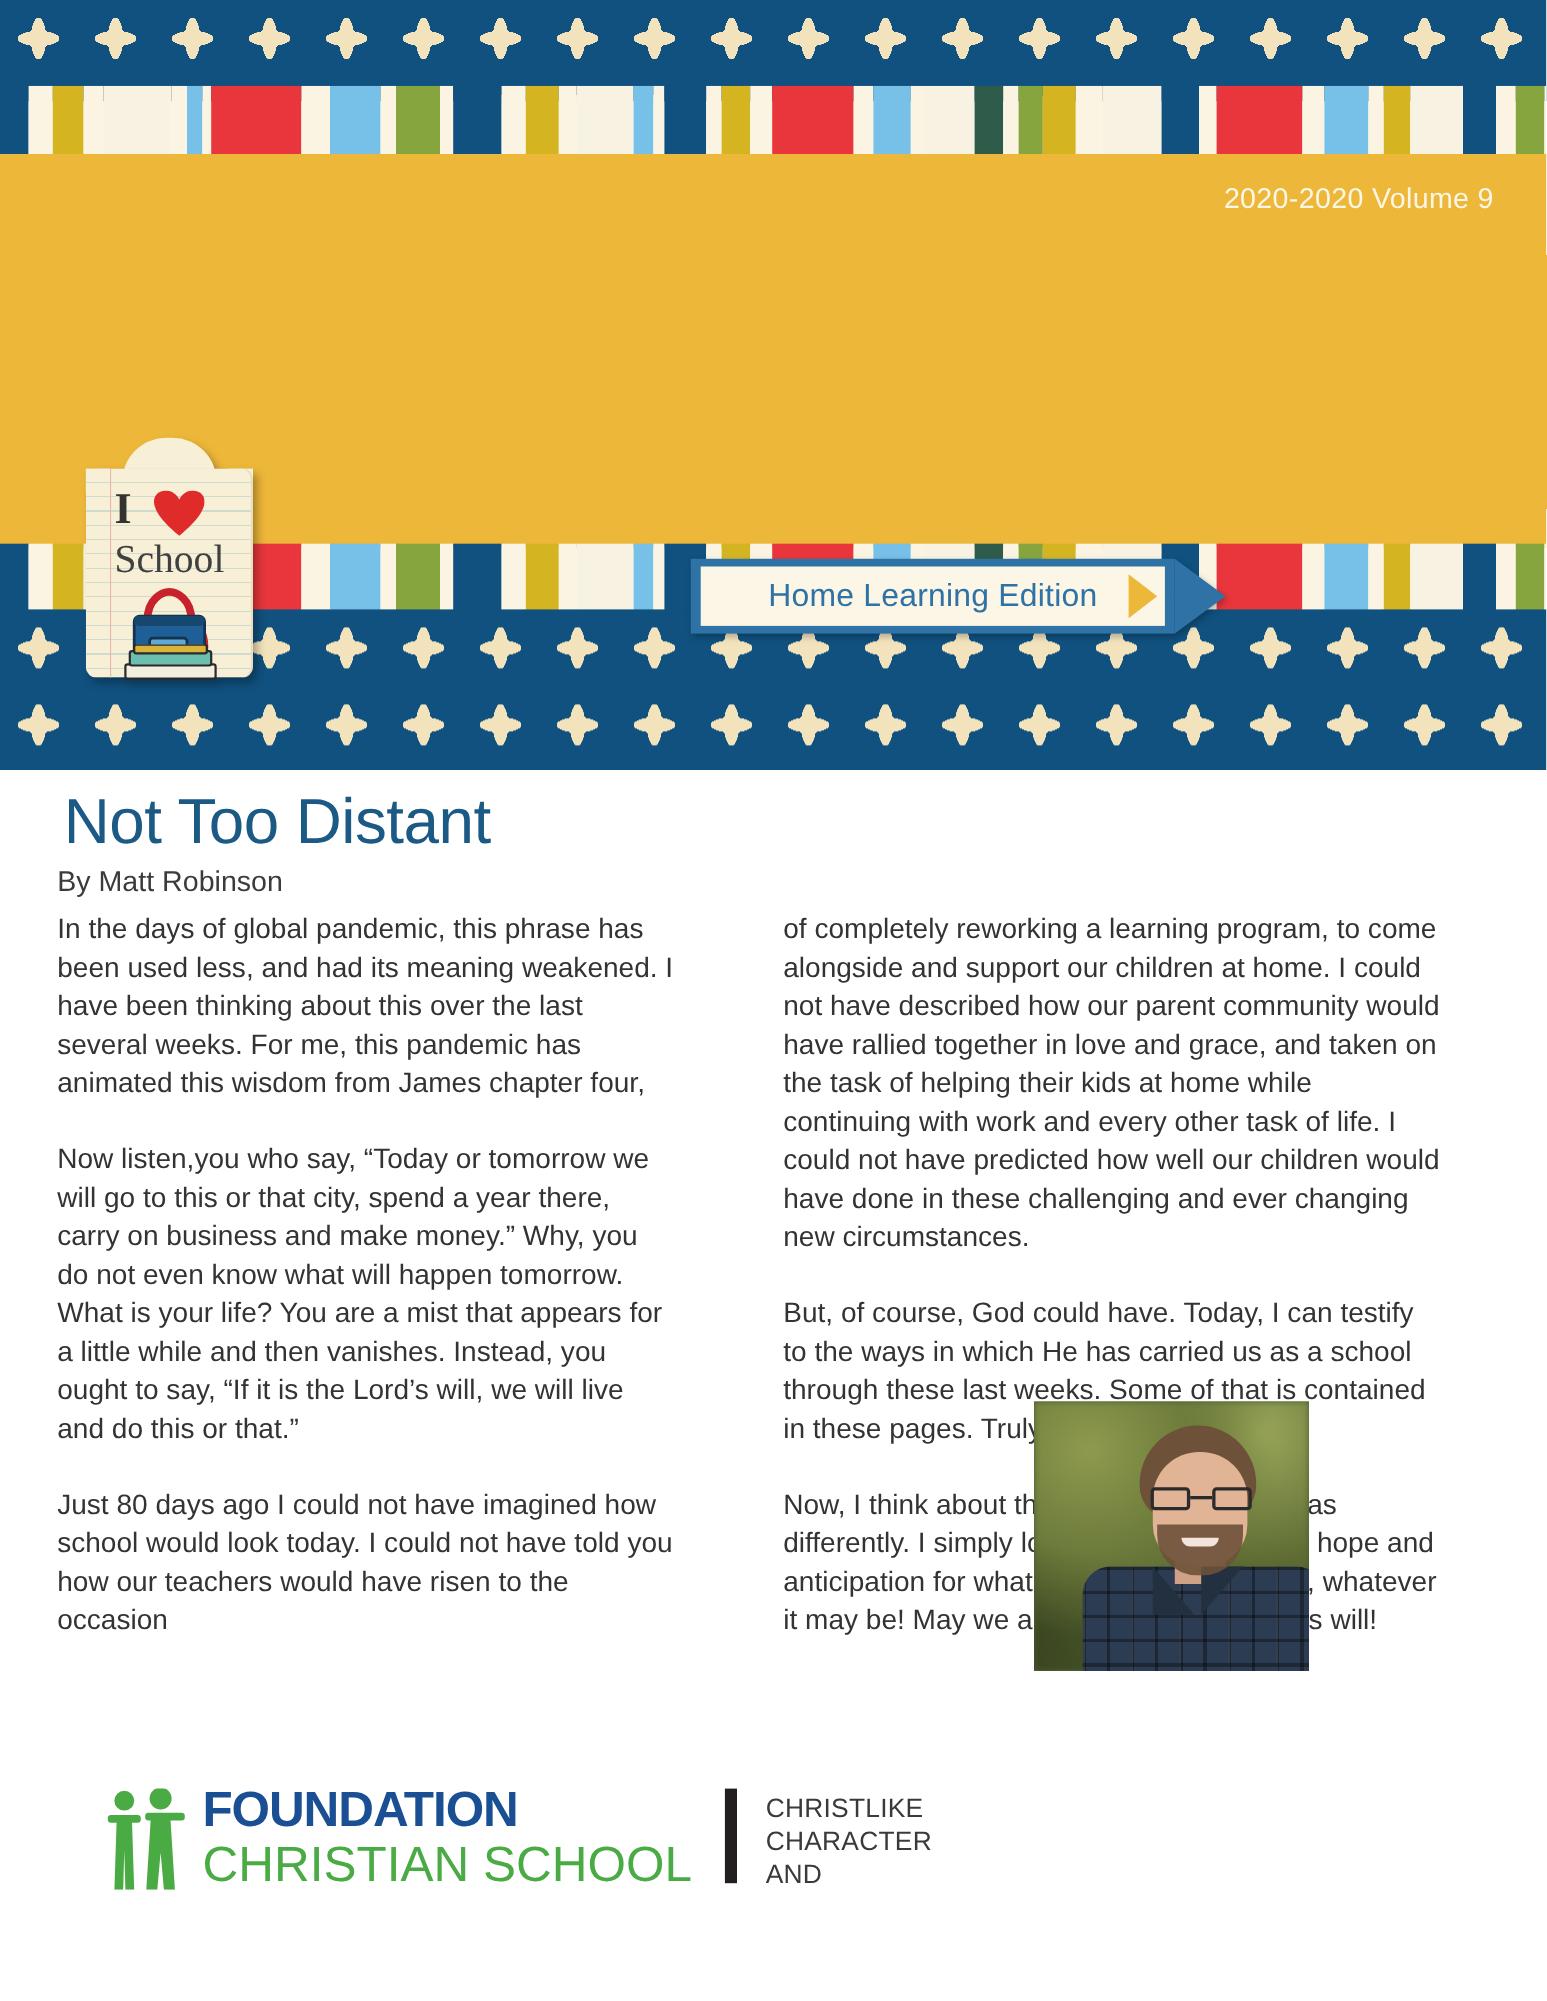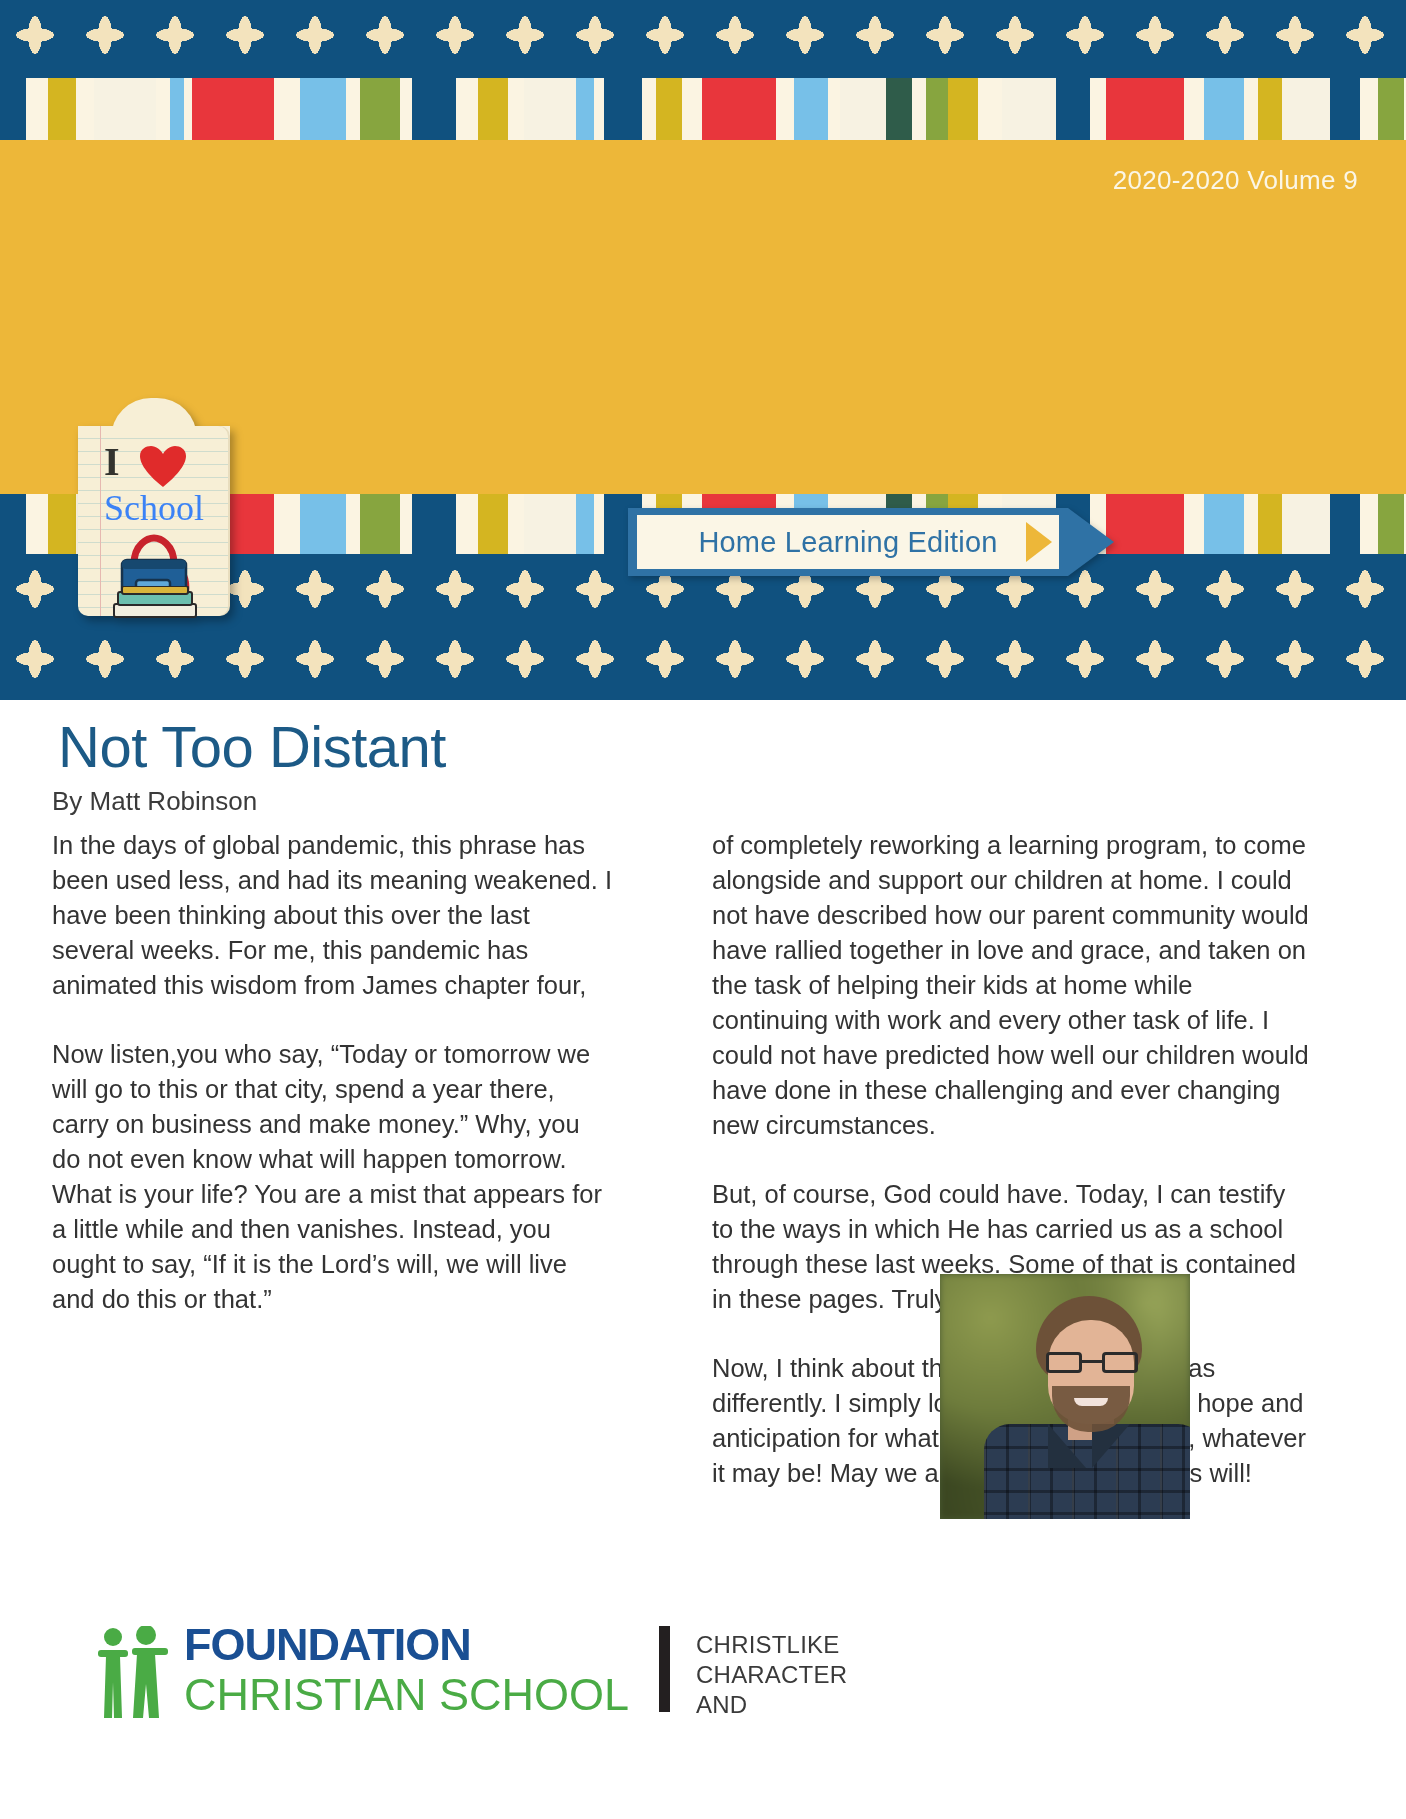--- a/index.html
+++ b/index.html
@@ -180,21 +180,21 @@
     top: 48px; left: 62px;
     width: 46px; height: 42px;
   }
   .badge-school {
     position: absolute;
     top: 92px;
     width: 152px;
     text-align: center;
     font-family: "Liberation Serif", serif;
     font-size: 36px;
-    color: #3b82f6;
+    color: #404040;
     line-height: 1;
   }
   .backpack {
     position: absolute;
     top: 136px; left: 30px;
     width: 92px; height: 78px;
   }
   .books {
     position: absolute;
     top: 188px; left: 34px;
@@ -604,20 +604,21 @@
 
   </div>
 
   <div class="article">
     <div class="headline">Not Too Distant</div>
     <div class="byline">By Matt Robinson</div>
 
     <div class="col col-left">
       <p>In the days of global pandemic, this phrase has been used less, and had its meaning weakened.  I have been thinking about this over the last several weeks.  For me, this pandemic has animated this wisdom from James chapter four,</p>
       <p>Now listen,you who say, “Today or tomorrow we will go to this or that city, spend a year there, carry on business and make money.”  Why, you do not even know what will happen tomorrow. What is your life? You are a mist that appears for a little while and then vanishes. Instead, you ought to say, “If it is the Lord’s will, we will live and do this or that.”</p>
+      <p>Just 80 days ago I could not have imagined how school would look today.  I could not have told you how our teachers would have risen to the occasion</p>
     </div>
 
     <div class="col col-right">
       <p>of completely reworking a learning program, to come alongside and support our children at home.  I could not have described how our parent community would have rallied together in love and grace, and taken on the task of helping their kids at home while continuing with work and every other task of life.  I could not have predicted how well our children would have done in these challenging and ever changing new circumstances.</p>
       <p>But, of course, God could have.  Today, I can testify to the ways in which He has carried us as a school through these last weeks.  Some of that is contained in these pages.  Truly amazing!</p>
       <p class="wrap-photo">Now, I think about the future and all God has differently.  I simply look forward with bright hope and anticipation for what He will continue to do, whatever it may be!  May we all continue to rest in His will!</p>
     </div>
   </div>
 
   <div class="headshot">

